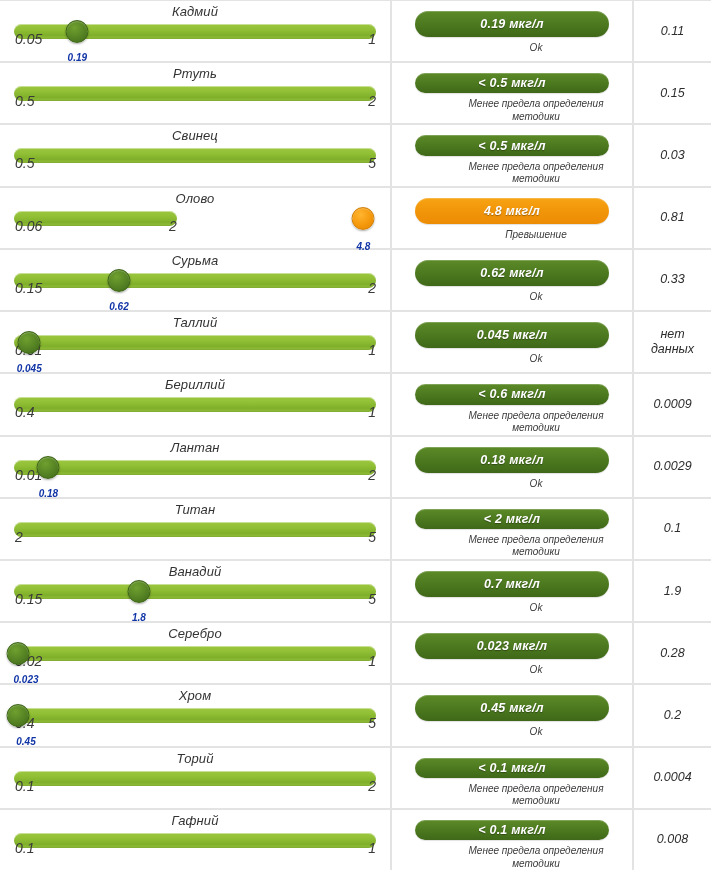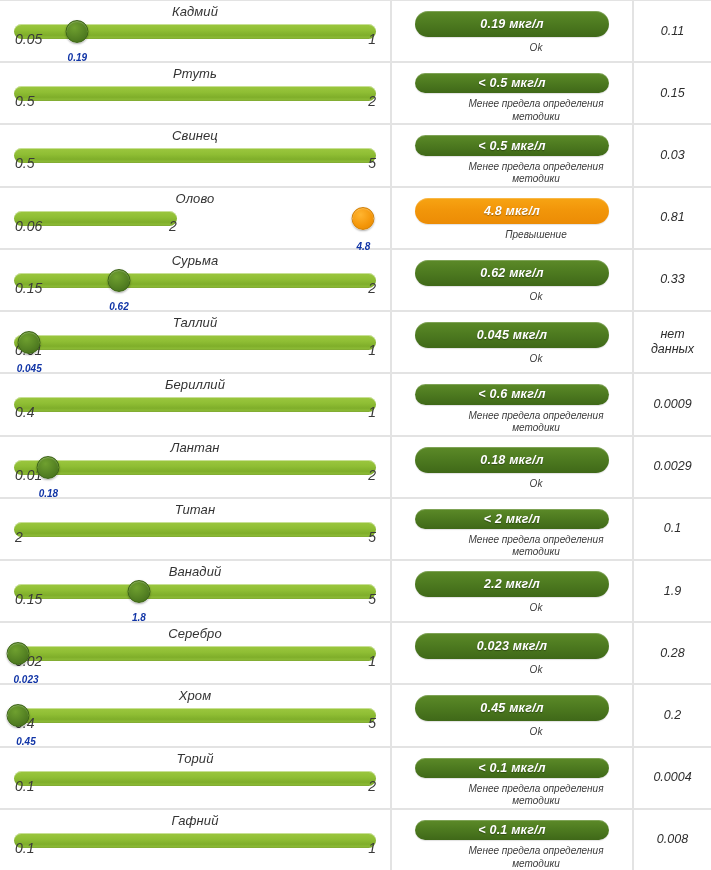--- a/index.html
+++ b/index.html
@@ -308,21 +308,21 @@
         <div class="el-name">Ванадий</div>
         <div class="track-wrap">
           <div class="track" style="width: 100%;"></div>
           <div class="knob" style="left: 34.5%;"></div>
         </div>
         <div class="tick min">0.15</div>
         <div class="tick max" style="left: calc(376px); transform: translateX(-100%);">5</div>
         <div class="cur" style="left: 138.89px; top: 51px;">1.8</div>
       </div>
       <div class="c-pill">
-        <div class="pill">2.2 мкг/л</div>
+        <div class="pill">0.7 мкг/л</div>
         <div class="status" style="white-space: pre-line;">Ok</div>
       </div>
       <div class="c-val">1.9</div>
     </div>
     <div class="row">
       <div class="c-slider">
         <div class="el-name">Серебро</div>
         <div class="track-wrap">
           <div class="track" style="width: 100%;"></div>
           <div class="knob" style="left: 1.2%;"></div>

